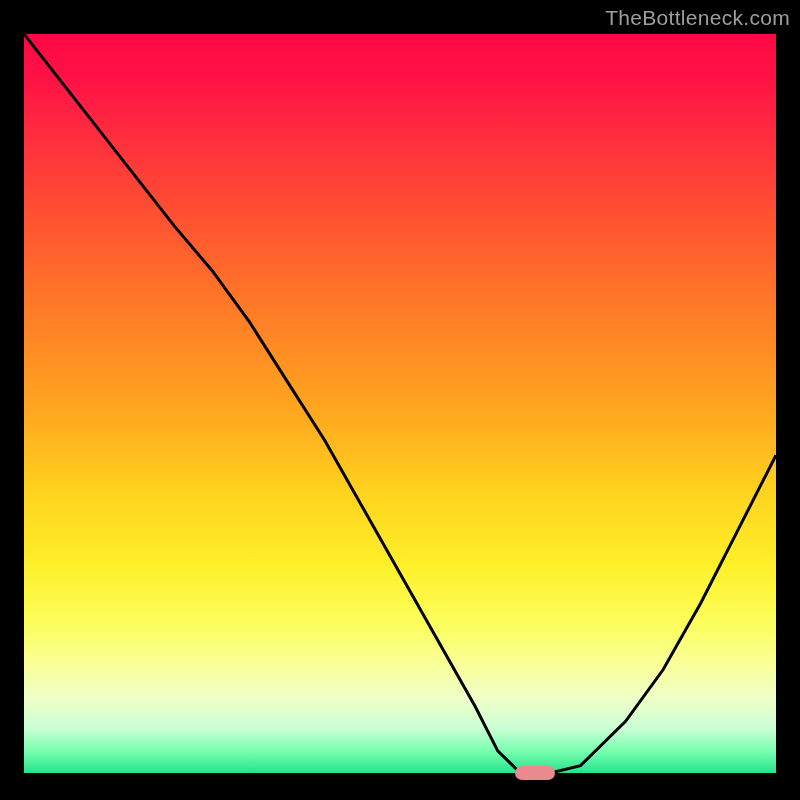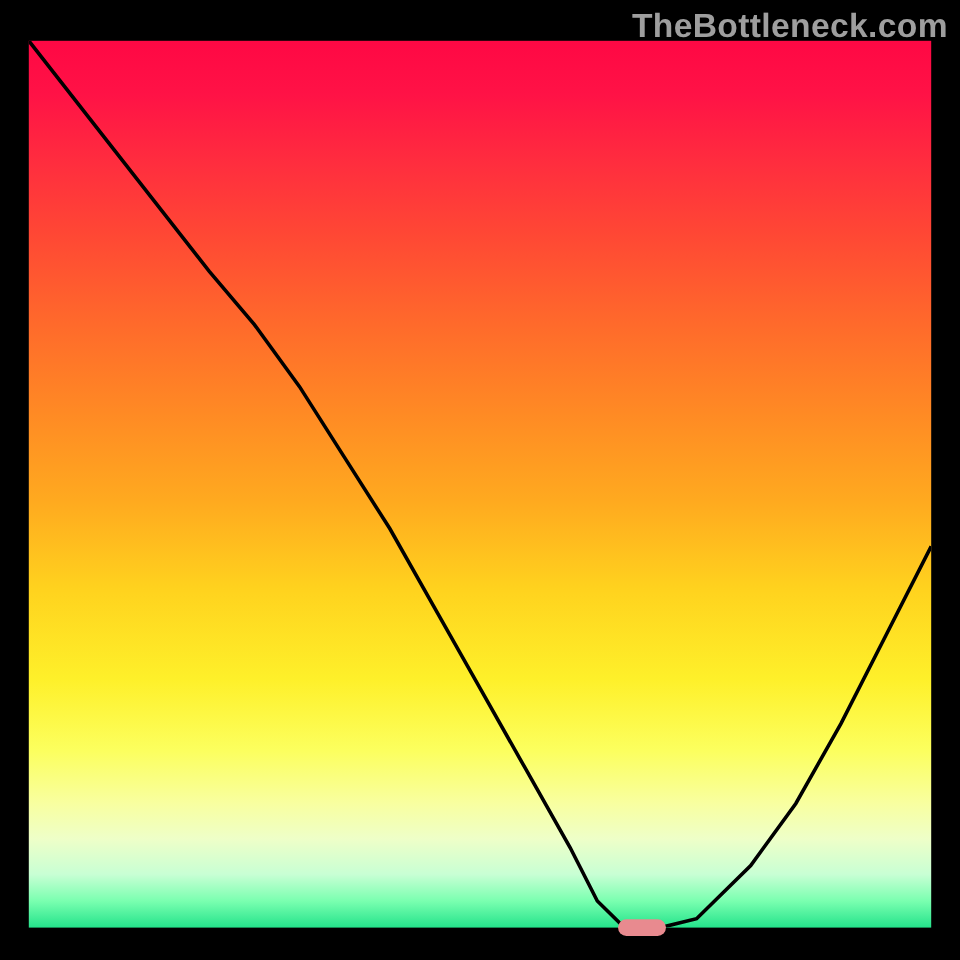--- a/index.html
+++ b/index.html
@@ -1,17 +1,17 @@
 <!DOCTYPE html>
 <html><head>
 <meta charset="utf-8">
 <style>
 body{margin:0;background:#000;width:800px;height:800px;overflow:hidden;font-family:Arial,sans-serif}
 .container{position:relative;width:800px;height:800px}
-.watermark{position:absolute;top:6px;right:10px;color:#9e9e9e;font-size:28px;letter-spacing:.3px;font-weight:700}
+.watermark{position:absolute;top:6px;right:10px;color:#9e9e9e;font-size:21px;letter-spacing:.3px;font-weight:400}
 .plot-area{position:absolute;left:24px;top:34px;width:752px;height:739px;background:linear-gradient(to bottom,
 #ff0844 0%,
 #ff1246 6%,
 #ff2e3e 14%,
 #ff4834 22%,
 #ff6a2b 32%,
 #ff8a24 42%,
 #ffaa1f 52%,
 #ffd31e 62%,
 #fef02a 72%,

